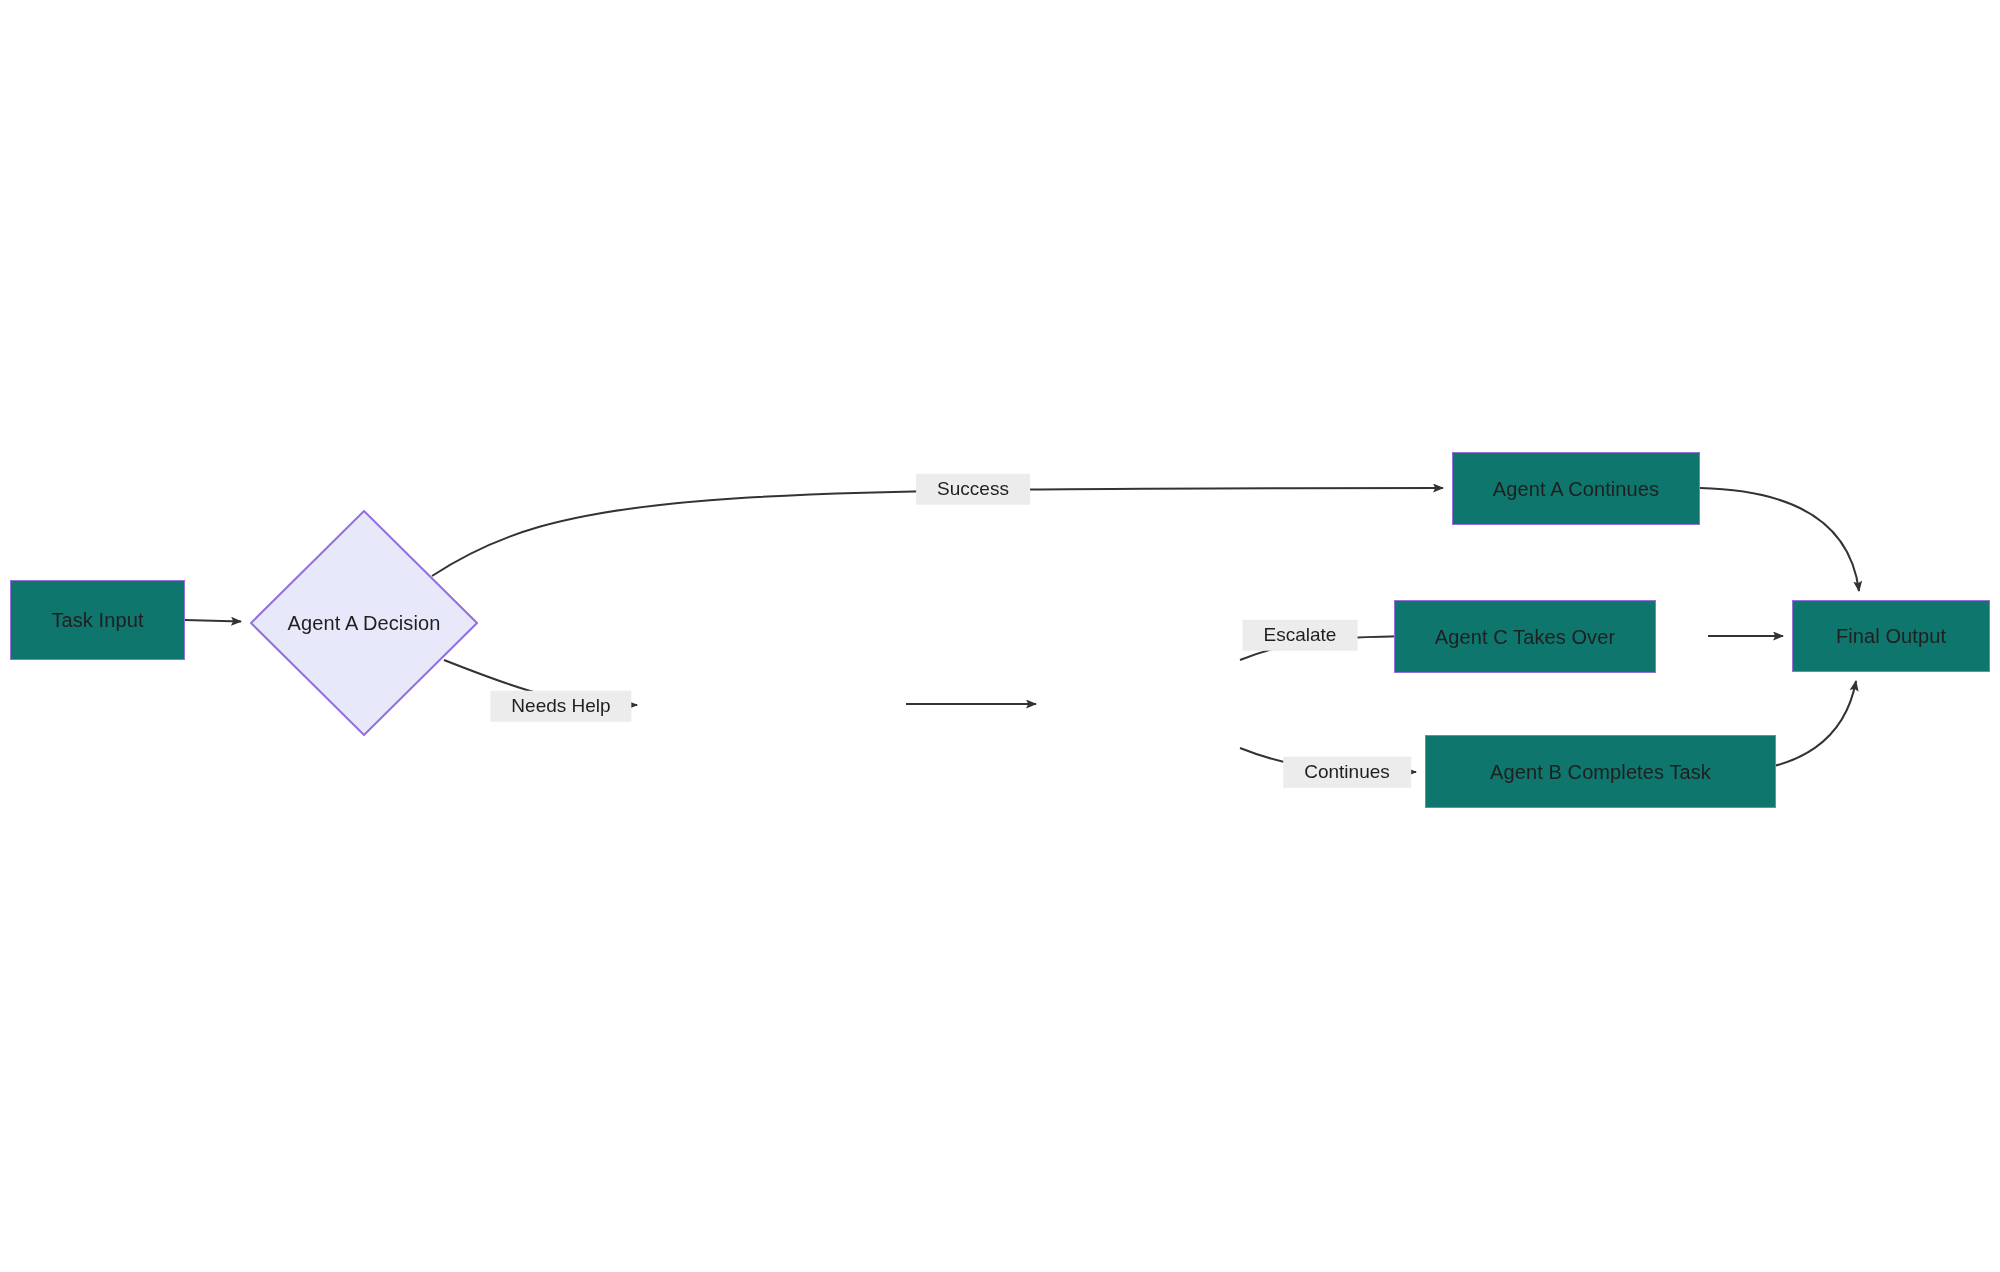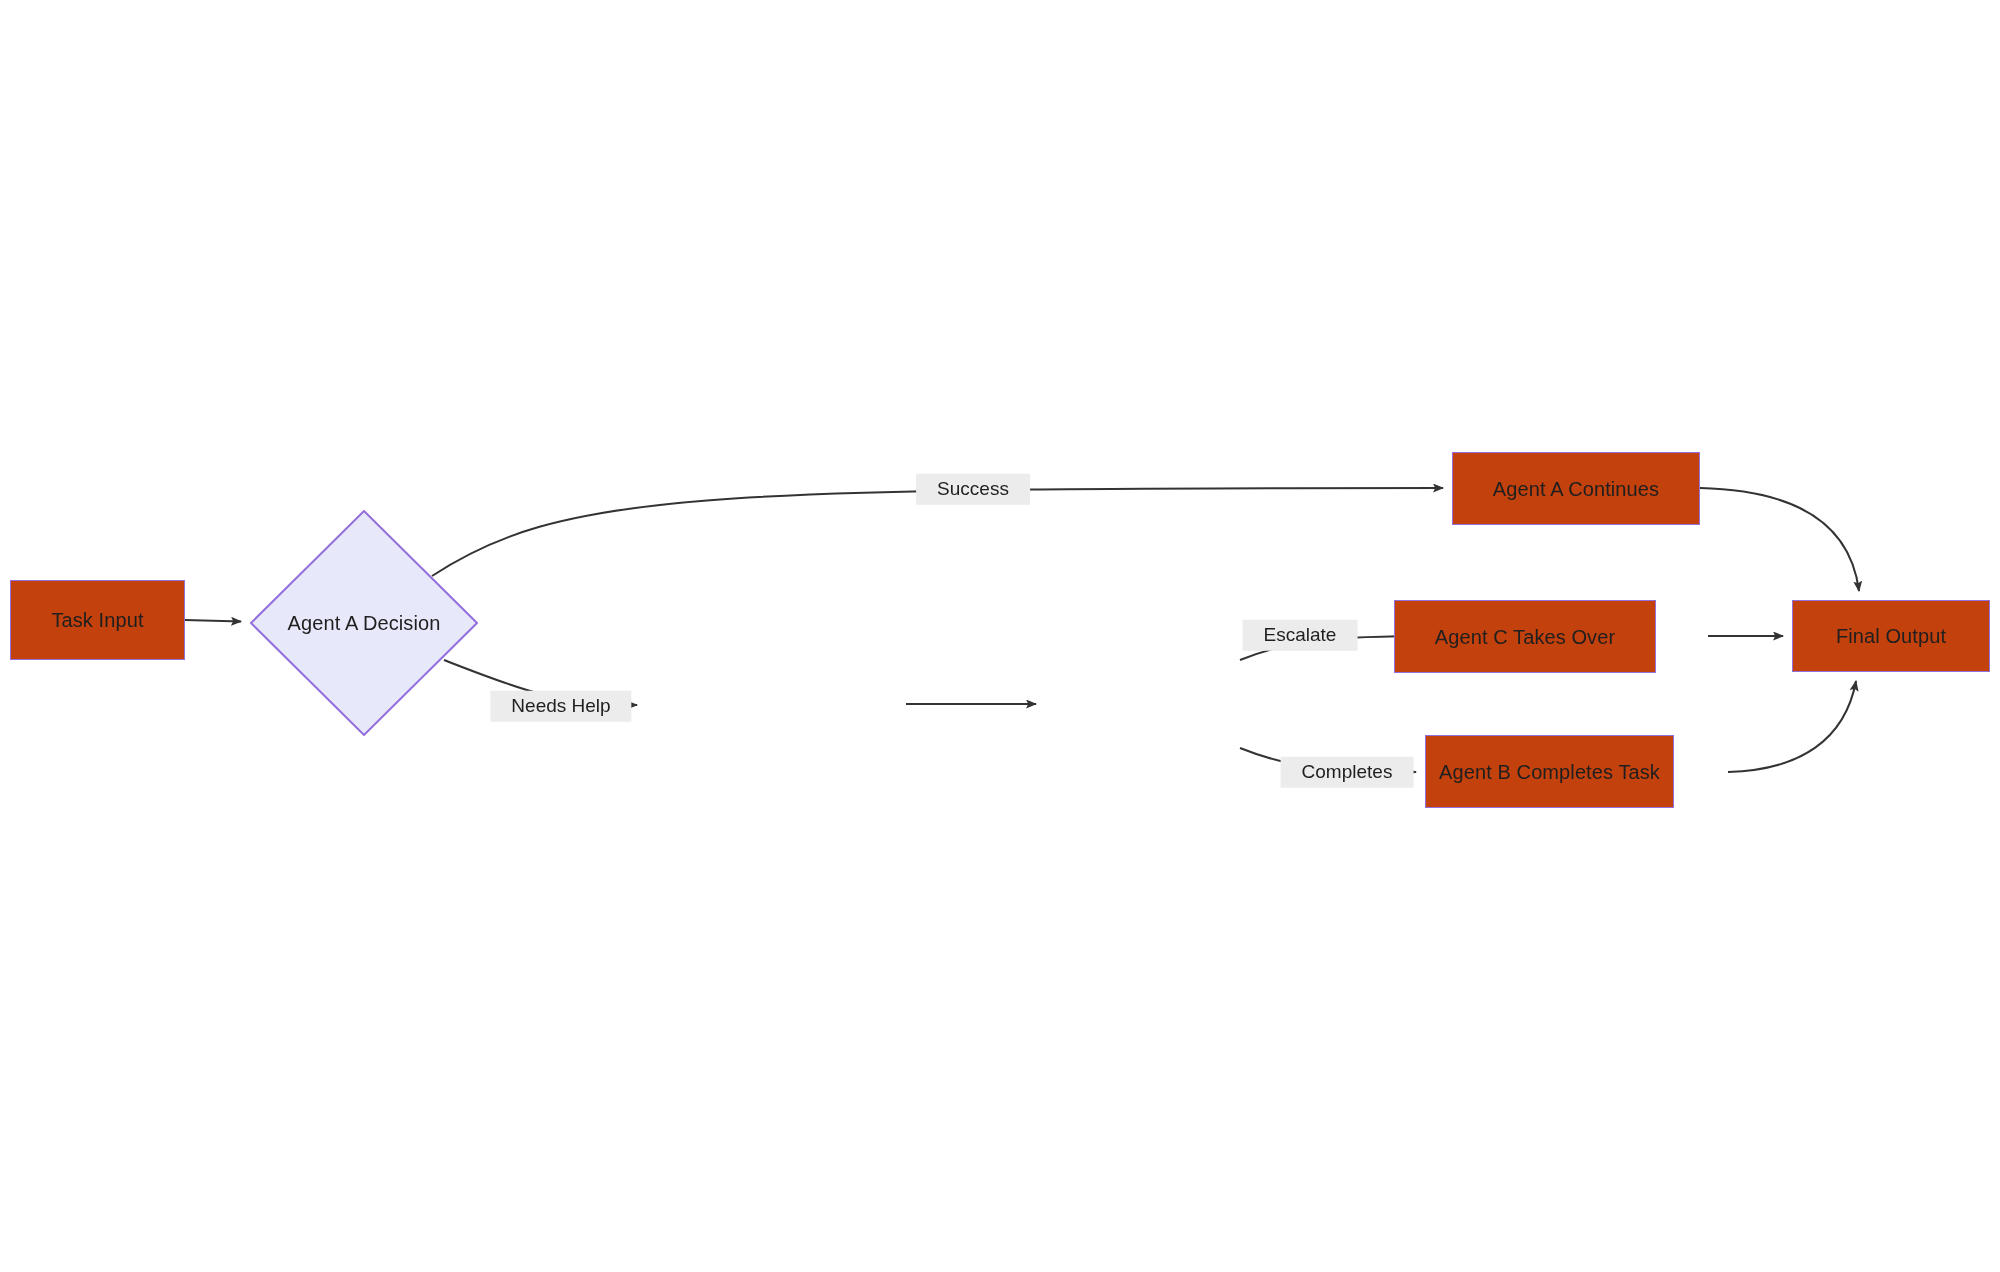--- a/index.html
+++ b/index.html
@@ -27,21 +27,21 @@
     width: 2000px;
     height: 1272px;
     pointer-events: none;
   }
   .node {
     position: absolute;
     box-sizing: border-box;
     display: flex;
     align-items: center;
     justify-content: center;
-    background: #c2410c;
+    background: #0f766e;
     border: 1.6px solid #9370db;
     color: #1f1f1f;
     font-size: 20px;
     line-height: 1;
     letter-spacing: .1px;
     white-space: nowrap;
   }
   .node.decision {
     background: transparent;
     border: none;
@@ -117,26 +117,26 @@
   <div class="node" style="left:1452px; top:452px; width:248px; height:73px;">
     <span>Agent A Continues</span>
   </div>
 
 
 
   <div class="node" style="left:1394px; top:600px; width:262px; height:73px;">
     <span>Agent C Takes Over</span>
   </div>
 
-  <div class="node" style="left:1425px; top:735px; width:249px; height:73px;">
+  <div class="node" style="left:1425px; top:735px; width:351px; height:73px;">
     <span>Agent B Completes Task</span>
   </div>
 
   <div class="node" style="left:1792px; top:600px; width:198px; height:72px;">
     <span>Final Output</span>
   </div>
 
   <div class="edge-label" style="left:973px; top:489px;">Success</div>
   <div class="edge-label" style="left:561px; top:706px;">Needs Help</div>
   <div class="edge-label" style="left:1300px; top:635px;">Escalate</div>
-  <div class="edge-label" style="left:1347px; top:772px;">Completes</div>
+  <div class="edge-label" style="left:1347px; top:772px;">Continues</div>
 
 </div>
 
 </body></html>

